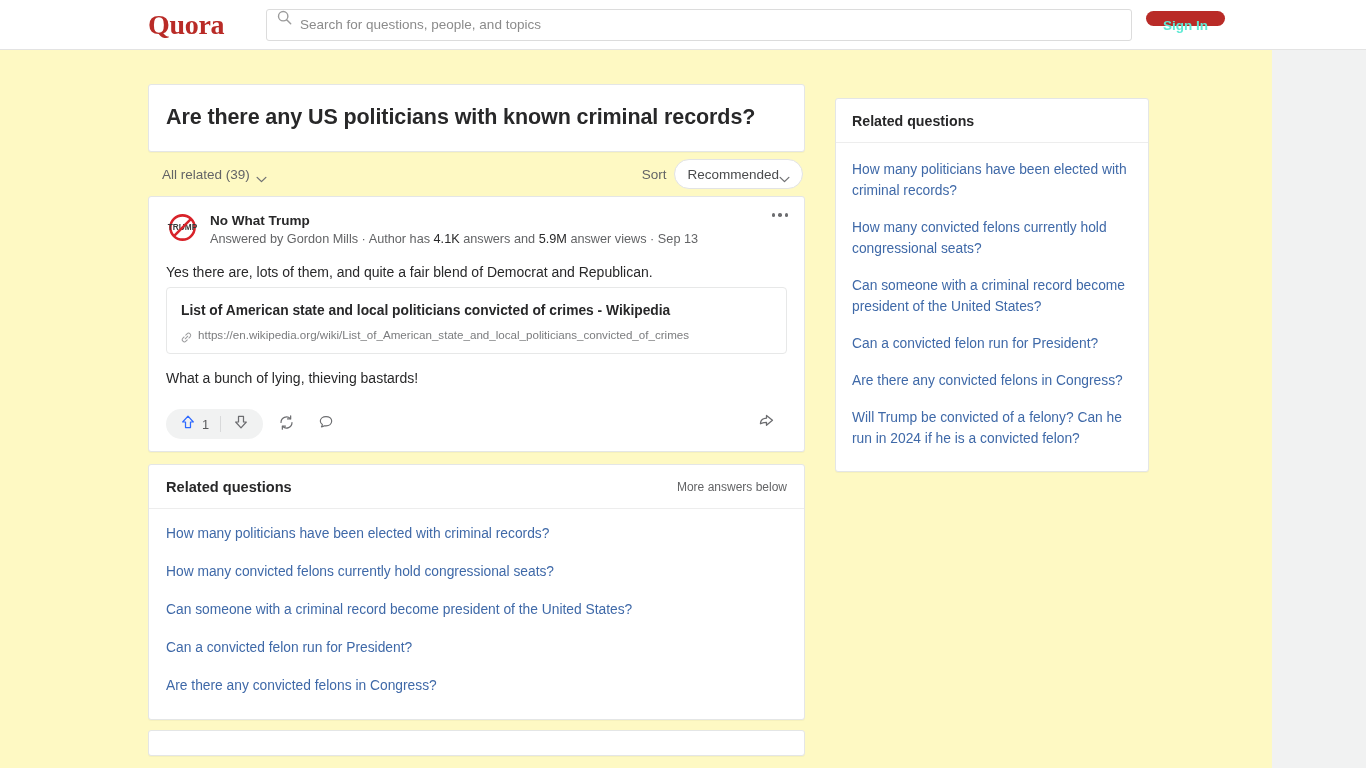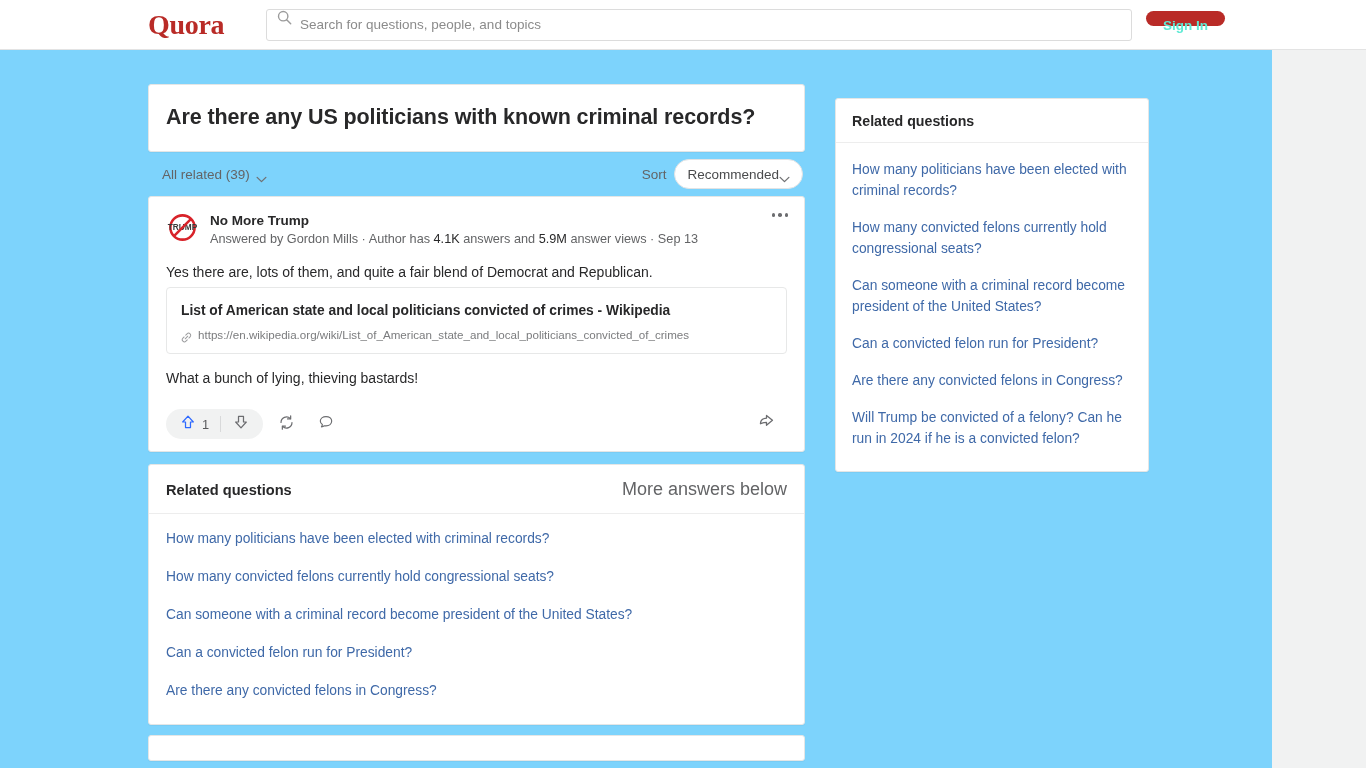--- a/index.html
+++ b/index.html
@@ -67,21 +67,21 @@
     font-weight: 700;
     cursor: pointer;
     line-height: 29px;
   }
 
   
   .page {
     position: relative;
     width: 1272px;
     height: 718px;
-    background: #7dd3fc;
+    background: #fef9c3;
   }
   .main-col {
     position: absolute;
     left: 148px;
     top: 34px;
     width: 657px;
   }
   .side-col {
     position: absolute;
     left: 835px;
@@ -178,21 +178,21 @@
   .act-btn { display: flex; align-items: center; justify-content: center; width: 34px; height: 30px; margin-left: 6px; cursor: pointer; }
   .share-btn { position: absolute; right: 6px; top: 0; width: 30px; height: 30px; display: flex; align-items: center; justify-content: center; cursor: pointer; }
 
   
   .rq-head {
     display: flex; align-items: center; justify-content: space-between;
     padding: 14px 17px 13px 17px;
     border-bottom: 1px solid #ededed;
   }
   .rq-title { font-size: 14.6px; font-weight: 700; color: #282829; }
-  .rq-more { font-size: 18px; color: #636466; cursor: pointer; }
+  .rq-more { font-size: 12px; color: #636466; cursor: pointer; }
   .rq-list { padding: 6px 17px 14px 17px; }
   .rq-item {
     display: block;
     font-size: 13.8px;
     color: #3f69a8;
     line-height: 20px;
     padding: 9px 0;
     cursor: pointer;
     text-decoration: none;
   }
@@ -276,21 +276,21 @@
       <div class="author-row">
         <div class="avatar">
           <svg viewBox="0 0 34 34" width="33" height="33">
             <rect width="34" height="34" rx="7" fill="#ffffff"></rect>
             <circle cx="17" cy="17" r="12.5" fill="#ffffff" stroke="#d8232a" stroke-width="2.6"></circle>
             <text x="17" y="20" font-family="Liberation Sans, sans-serif" font-size="8.5" font-weight="700" fill="#3b3b3b" text-anchor="middle">TRUMP</text>
             <line x1="8.2" y1="25.8" x2="25.8" y2="8.2" stroke="#d8232a" stroke-width="2.6"></line>
           </svg>
         </div>
         <div class="author-meta">
-          <div class="author-name">No More Trump</div>
+          <div class="author-name">No What Trump</div>
           <div class="author-credential">
             <span>Answered by Gordon Mills</span><span> · </span><span>Author has </span><b>4.1K</b><span> answers and </span><b>5.9M</b><span> answer views</span><span> · </span><span>Sep 13</span>
           </div>
         </div>
       </div>
 
       <div class="answer-text">Yes there are, lots of them, and quite a fair blend of Democrat and Republican.</div>
 
       <div class="link-card">
         <div class="link-title">List of American state and local politicians convicted of crimes - Wikipedia</div>

